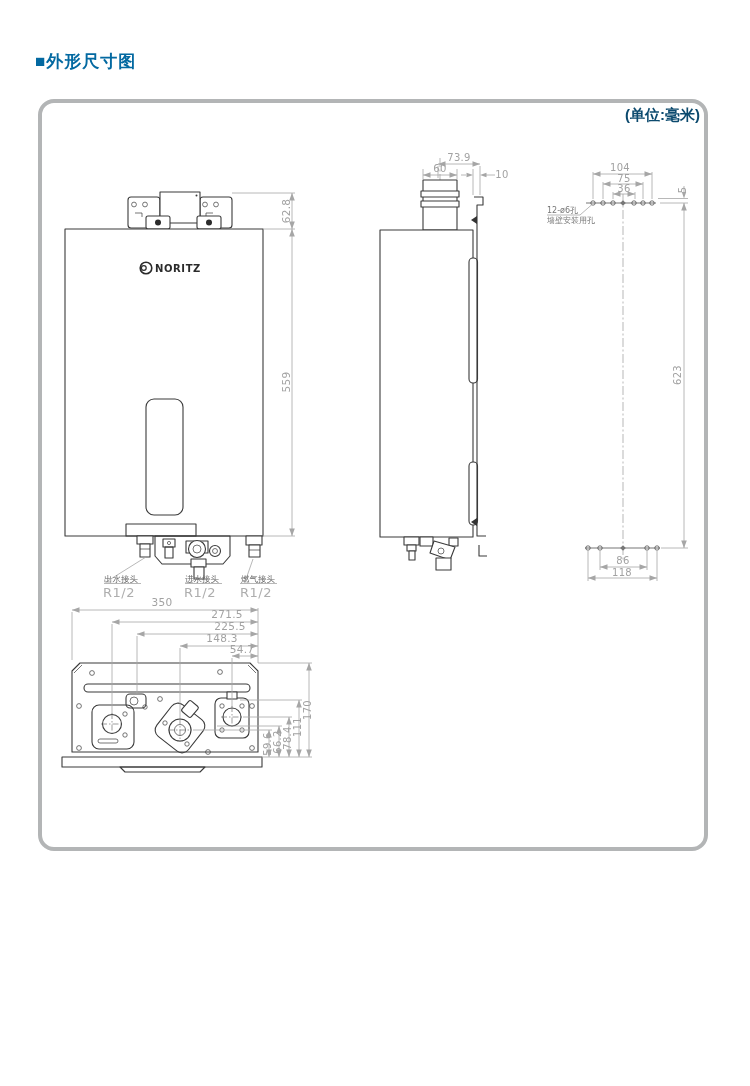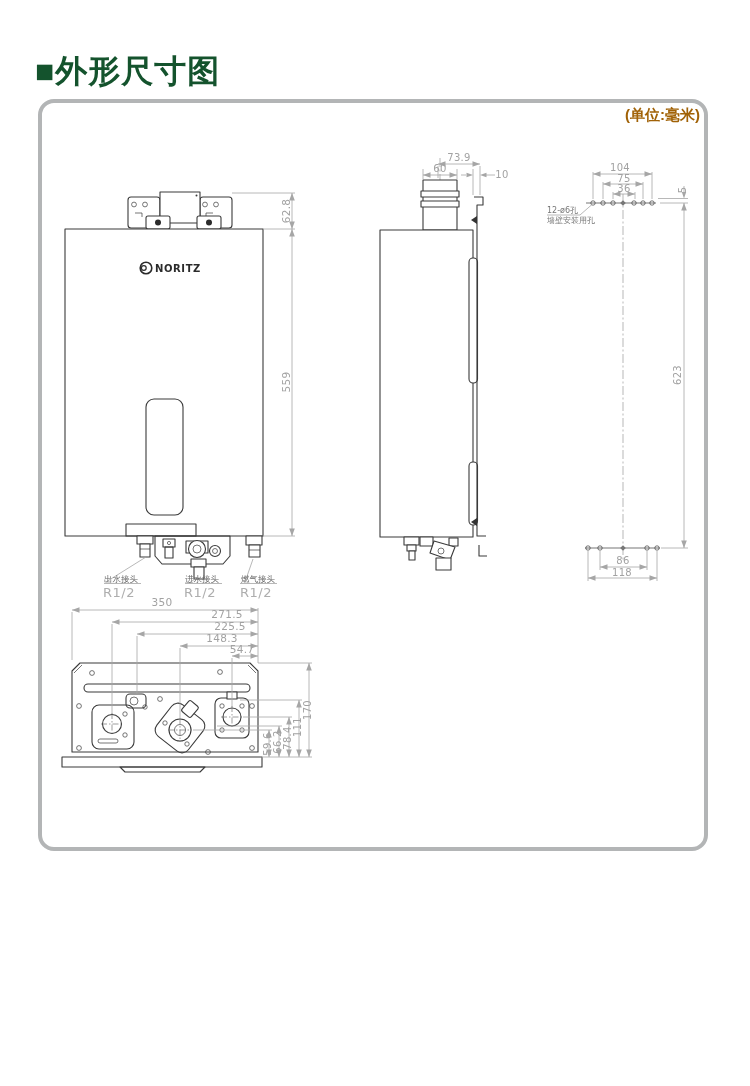--- a/index.html
+++ b/index.html
@@ -1,22 +1,22 @@
 <!DOCTYPE html>
 <html><head>
 <meta charset="utf-8">
 <style>
   html,body{margin:0;padding:0;}
   body{width:750px;height:1086px;background:#ffffff;position:relative;
        font-family:"Liberation Sans", sans-serif;overflow:hidden;}
-  .title{position:absolute;left:35px;top:50px;font-size:32px;font-weight:bold;
-         color:#14532d;letter-spacing:1px;}
+  .title{position:absolute;left:35px;top:50px;font-size:17px;font-weight:bold;
+         color:#0369a1;letter-spacing:1px;}
   .panel{position:absolute;left:38px;top:99px;width:670px;height:752px;
          border:4px solid #b3b5b6;border-radius:16px;background:#fff;box-sizing:border-box;}
-  .unit{position:absolute;top:106px;right:50px;font-size:15px;font-weight:600;color:#a16207;}
+  .unit{position:absolute;top:106px;right:50px;font-size:15px;font-weight:600;color:#0c4a6e;}
   svg{position:absolute;left:0;top:0;}
   .s  {stroke:#3b3b3b;stroke-width:1.1;fill:none;stroke-linejoin:round;}
   .sf {stroke:#3b3b3b;stroke-width:1.1;fill:#ffffff;stroke-linejoin:round;}
   .t  {stroke:#3b3b3b;stroke-width:0.7;fill:none;}
   .d  {stroke:#a6a6a6;stroke-width:0.8;fill:none;}
   .c  {stroke:#9a9a9a;stroke-width:0.7;fill:none;stroke-dasharray:9 2.5 2 2.5;}
   .cx {stroke:#5a5a5a;stroke-width:0.6;fill:none;stroke-dasharray:6 2 1.5 2;}
   text{font-family:"DejaVu Sans", sans-serif;}
   text.dim{fill:#a2a2a2;font-size:10.5px;letter-spacing:0.3px;}
   text.dimsm{fill:#a2a2a2;font-size:10px;letter-spacing:0.3px;}

